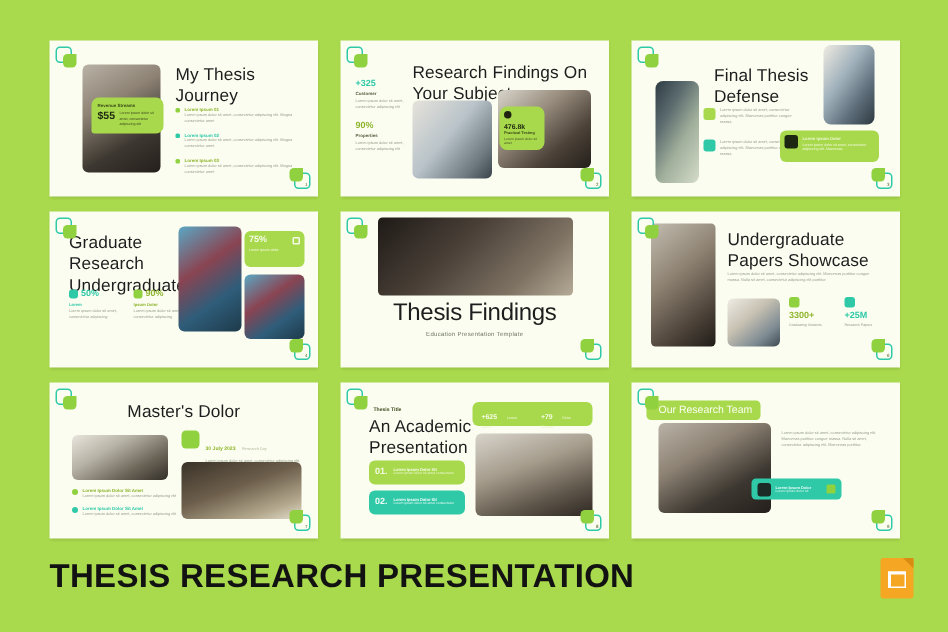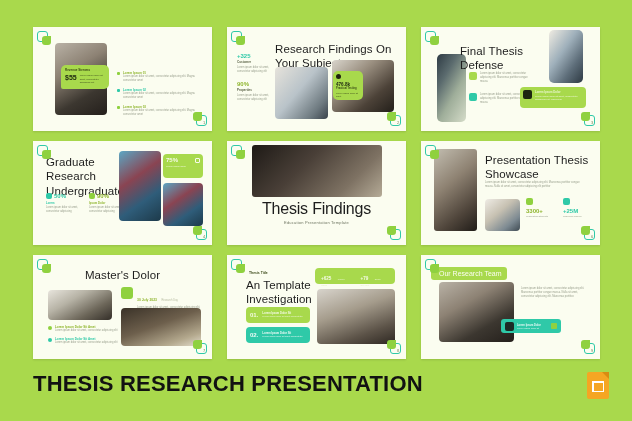--- a/index.html
+++ b/index.html
@@ -122,20 +122,21 @@
         <span class="blob"></span>
       </div>
     <div class="photo ph1" style="position:absolute;left:22px;top:16px;width:52px;height:72px;"></div>
     <div style="position:absolute;left:28px;top:38px;width:48px;height:24px;background:#a8d94c;border-radius:5px 5px 5px 2px;padding:3px 4px;">
       <div style="font-size:3px;color:#3b4a18;font-weight:700;">Revenue Streams</div>
       <div style="display:flex;align-items:flex-start;gap:3px;margin-top:2px;">
         <div style="font-size:7px;font-weight:700;color:#1d2610;">$55</div>
         <div style="font-size:2.4px;line-height:1.5;color:#3e4c1e;">Lorem ipsum dolor sit amet, consectetur adipiscing elit</div>
       </div>
     </div>
+    <div class="h-title" style="position:absolute;left:84px;top:16px;width:84px;">My Thesis Journey</div>
     <div style="position:absolute;left:84px;top:44px;width:86px;">
       <div style="display:flex;gap:3px;margin-bottom:5px;">
         <span style="width:3px;height:3px;border-radius:1px;background:#8fd13f;margin-top:1px;flex:none;"></span>
         <span>
           <span class="tinyb" style="display:block;">Lorem Ipsum 01</span>
           <span class="tiny" style="display:block;">Lorem ipsum dolor sit amet, consectetur adipiscing elit. Magna consectetur amet</span>
         </span>
       </div>
       <div style="display:flex;gap:3px;margin-bottom:5px;">
         <span style="width:3px;height:3px;border-radius:1px;background:#2fc9a8;margin-top:1px;flex:none;"></span>
@@ -188,21 +189,21 @@
     <div class="logo tl">
         <span class="ring"></span>
         <span class="blob"></span>
       </div>
     <div class="logo br">
         <span class="ring"></span>
         <span class="blob"></span>
       </div>
     <div class="photo ph4" style="position:absolute;left:16px;top:27px;width:29px;height:68px;border-radius:5px;"></div>
     <div class="photo ph11" style="position:absolute;left:128px;top:3px;width:34px;height:53px;border-radius:5px;"></div>
-    <div class="h-title" style="position:absolute;left:39px;top:17px;width:70px;">Final Thesis Defense</div>
+    <div class="h-title" style="position:absolute;left:55px;top:17px;width:70px;">Final Thesis Defense</div>
     <div style="position:absolute;left:48px;top:45px;display:flex;gap:3px;width:62px;">
       <span style="width:8px;height:8px;border-radius:2px;background:#a8d94c;flex:none;"></span>
       <span class="tiny">Lorem ipsum dolor sit amet, consectetur adipiscing elit. Maecenas porttitor congue massa</span>
     </div>
     <div style="position:absolute;left:48px;top:66px;display:flex;gap:3px;width:62px;">
       <span style="width:8px;height:8px;border-radius:2px;background:#2fc9a8;flex:none;"></span>
       <span class="tiny">Lorem ipsum dolor sit amet, consectetur adipiscing elit. Maecenas porttitor congue massa</span>
     </div>
     <div style="position:absolute;left:99px;top:60px;width:66px;height:21px;background:#a8d94c;border-radius:4px;padding:3px;display:flex;gap:3px;">
       <span style="width:9px;height:9px;border-radius:2px;background:#1d2610;flex:none;"></span>
@@ -271,21 +272,21 @@
   <div class="slide">
     <div class="logo tl">
         <span class="ring"></span>
         <span class="blob"></span>
       </div>
     <div class="logo br">
         <span class="ring"></span>
         <span class="blob"></span>
       </div>
     <div class="photo ph12" style="position:absolute;left:13px;top:8px;width:43px;height:82px;border-radius:3px;"></div>
-    <div class="h-title" style="position:absolute;left:64px;top:12px;width:104px;">Presentation Thesis Showcase</div>
+    <div class="h-title" style="position:absolute;left:64px;top:12px;width:104px;">Undergraduate Papers Showcase</div>
     <div class="tiny" style="position:absolute;left:64px;top:40px;width:100px;">Lorem ipsum dolor sit amet, consectetur adipiscing elit. Maecenas porttitor congue massa. Nulla sit amet, consectetur adipiscing elit porttitor</div>
     <div class="photo ph7" style="position:absolute;left:64px;top:58px;width:35px;height:32px;"></div>
     <div style="position:absolute;left:105px;top:57px;display:flex;gap:11px;">
       <div style="width:26px;">
         <span style="display:block;width:7px;height:7px;border-radius:2px;background:#8fd13f;"></span>
         <span style="display:block;font-size:6px;font-weight:700;color:#8fb52e;margin-top:3px;">3300+</span>
         <span style="display:block;font-size:2.4px;color:#9aa08e;margin-top:1px;">Graduating Students</span>
       </div>
       <div style="width:26px;">
         <span style="display:block;width:7px;height:7px;border-radius:2px;background:#2fc9a8;"></span>
@@ -337,21 +338,21 @@
   <div class="slide">
     <div class="logo tl">
         <span class="ring"></span>
         <span class="blob"></span>
       </div>
     <div class="logo br">
         <span class="ring"></span>
         <span class="blob"></span>
       </div>
     <div style="position:absolute;left:22px;top:16px;font-size:3.4px;font-weight:700;color:#3c4a1a;">Thesis Title</div>
-    <div class="h-title" style="position:absolute;left:19px;top:23px;width:80px;">An Template Investigation</div>
+    <div class="h-title" style="position:absolute;left:19px;top:23px;width:80px;">An Academic Presentation</div>
     <div style="position:absolute;left:88px;top:13px;width:80px;height:16px;background:#a8d94c;border-radius:4px;display:flex;align-items:center;padding:0 6px;gap:16px;">
       <span>
         <span style="font-size:4.6px;font-weight:700;color:#f4fae4;">+625</span>
         <span style="font-size:2.4px;color:#eef7d6;margin-left:2px;">Lorem</span>
         <span style="display:block;font-size:2.3px;color:#e6f2c4;">Ipsum</span>
       </span>
       <span>
         <span style="font-size:4.6px;font-weight:700;color:#f4fae4;">+79</span>
         <span style="font-size:2.4px;color:#eef7d6;margin-left:2px;">Dolor</span>
         <span style="display:block;font-size:2.3px;color:#e6f2c4;">Sit Amet</span>

